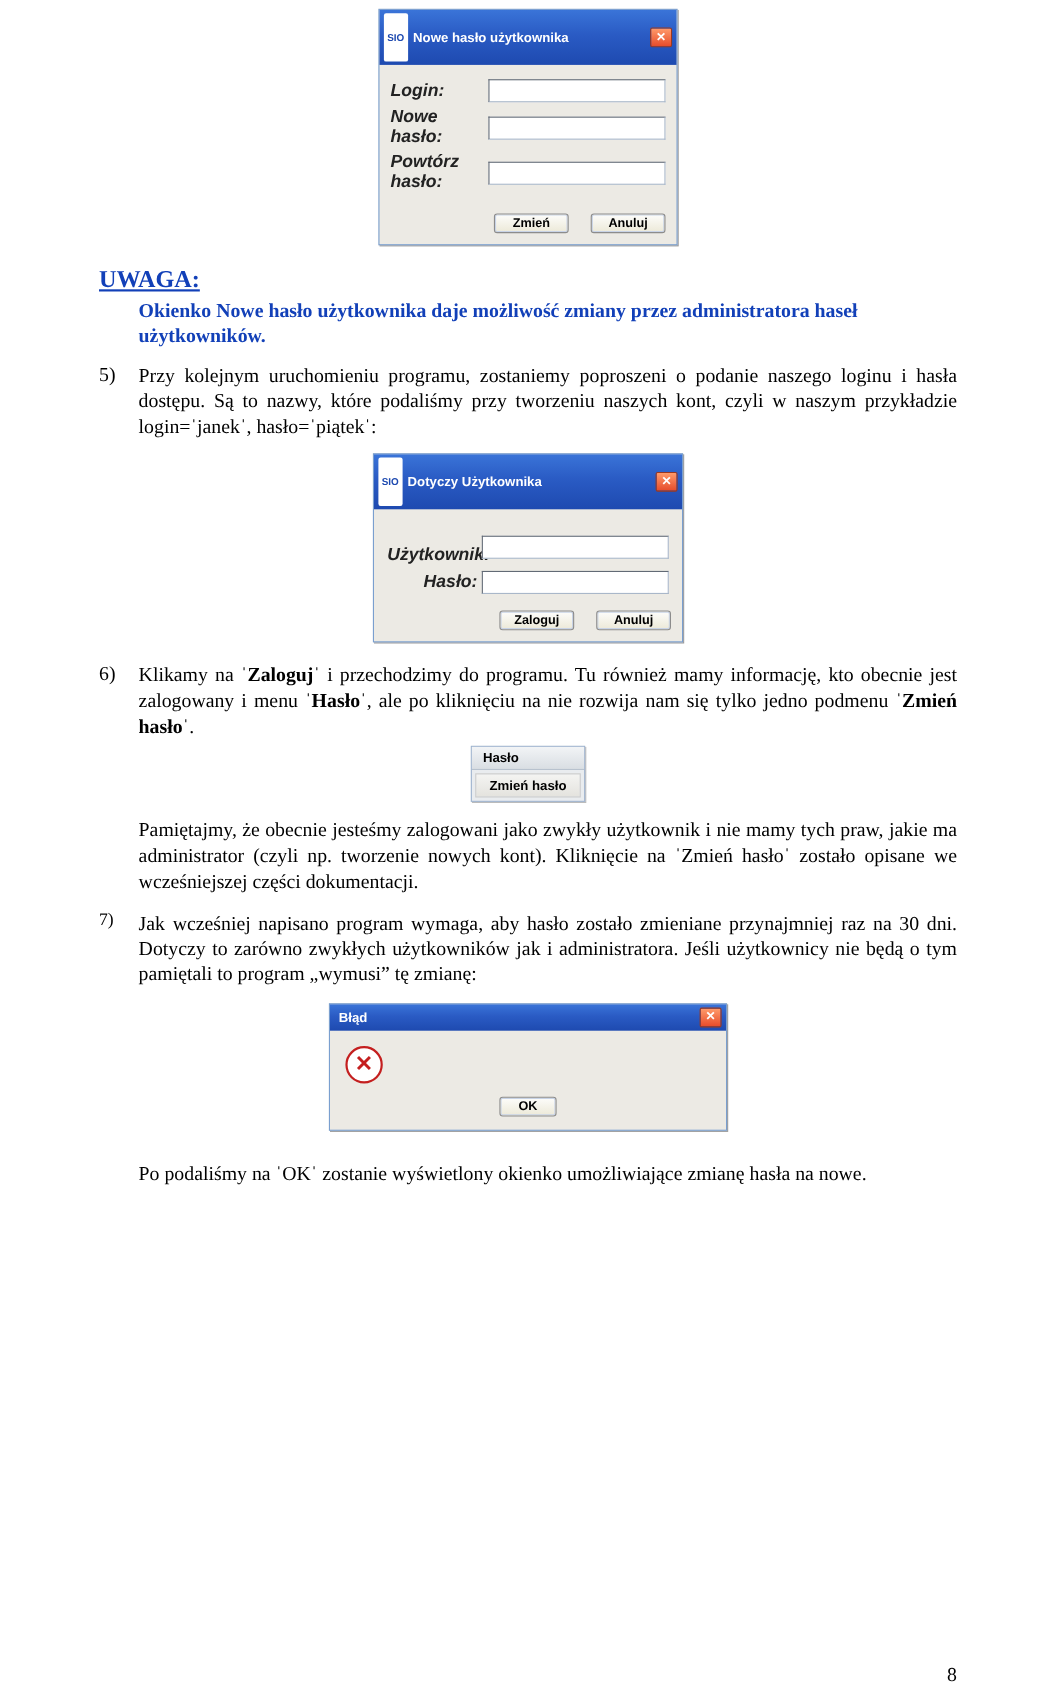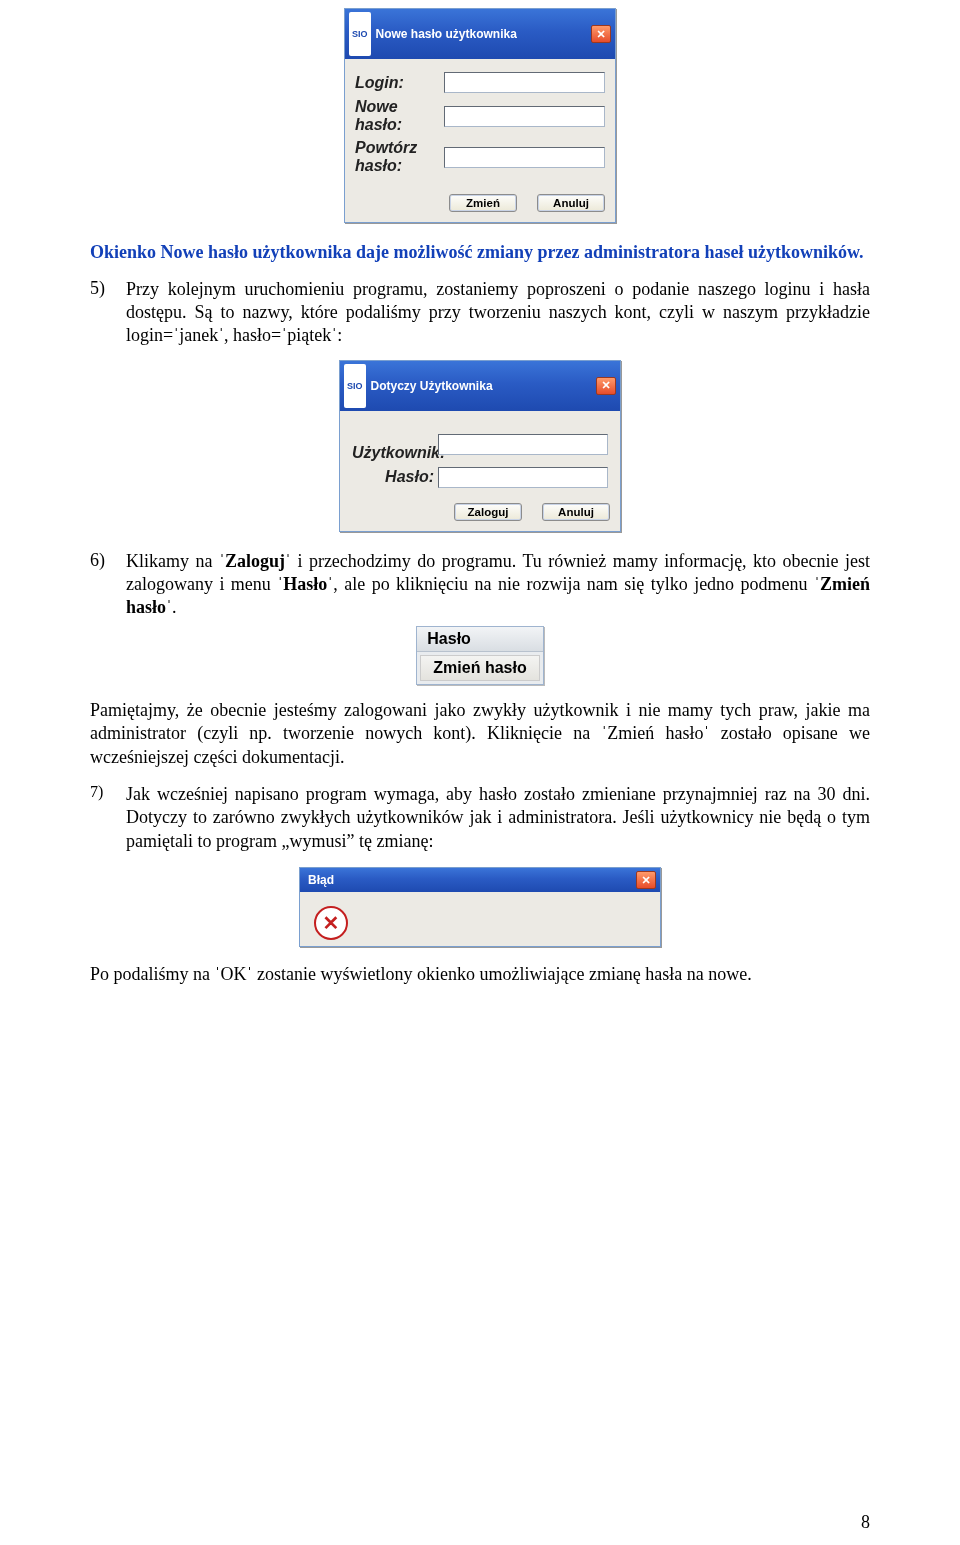--- a/index.html
+++ b/index.html
@@ -79,38 +79,38 @@
     text-align: center;
     box-shadow: 0 0 0 1px #c8d3e6 inset;
   }
   .uwaga {
     color: #1240b8;
     font-weight: bold;
     font-size: 22px;
     text-decoration: underline;
     margin: 6px 0 4px 0;
   }
-  .indent-body { }
+  .indent-body { margin-left: 36px; }
   .bold-blue {
     color: #1240b8;
     font-weight: bold;
     font-size: 18px;
     line-height: 1.25;
     margin: 0 0 8px 0;
   }
   p.body { margin: 0 0 6px 0; line-height: 1.3; text-align: justify; }
   .item { display: flex; margin: 14px 0 6px 0; }
   .item .num { width: 36px; flex-shrink: 0; }
   .item .txt { flex: 1; text-align: justify; line-height: 1.3; }
   .menu-snippet {
     display: inline-block;
     border: 1px solid #9fb4cf;
     background: #e9ecef;
     font-family: Tahoma, Arial, sans-serif;
-    font-size: 16px;
+    font-size: 12px;
     box-shadow: 1px 1px 0 #bbb;
     margin-left: 50px;
   }
   .menu-head {
     background: linear-gradient(to bottom, #f2f4f6, #d9dee3);
     padding: 3px 18px 3px 10px;
     font-weight: bold;
     border-bottom: 1px solid #b8c2ce;
   }
   .menu-item {
@@ -163,20 +163,21 @@
           <input type="text" style="">
         </div>
       </div>
       <div class="btn-row">
         <div class="xp-btn">Zmień</div>
         <div class="xp-btn">Anuluj</div>
       </div>
     </div>
   </div>
 
+  <div class="uwaga">UWAGA:</div>
   <div class="indent-body">
     <p class="bold-blue">Okienko Nowe hasło użytkownika daje możliwość zmiany przez administratora haseł użytkowników.</p>
   </div>
 
   <div class="item">
     <div class="num">5)</div>
     <div class="txt">Przy kolejnym uruchomieniu programu, zostaniemy poproszeni o podanie naszego loginu i hasła dostępu. Są to nazwy, które podaliśmy przy tworzeniu naszych kont, czyli w naszym przykładzie login=ˈjanekˈ, hasło=ˈpiątekˈ:</div>
   </div>
 
   <div class="centered-dialog" style="margin-top:12px;margin-bottom:18px;">
@@ -219,29 +220,32 @@
 
   <div class="indent-body">
     <p class="body">Pamiętajmy, że obecnie jesteśmy zalogowani jako zwykły użytkownik i nie mamy tych praw, jakie ma administrator (czyli np. tworzenie nowych kont). Kliknięcie na ˈZmień hasłoˈ zostało opisane we wcześniejszej części dokumentacji.</p>
   </div>
 
   <div class="item">
     <div class="num" style="font-size:16px;">7)</div>
     <div class="txt">Jak wcześniej napisano program wymaga, aby hasło zostało zmieniane przynajmniej raz na 30 dni. Dotyczy to zarówno zwykłych użytkowników jak i administratora. Jeśli użytkownicy nie będą o tym pamiętali to program „wymusi” tę zmianę:</div>
   </div>
 
-  <div class="centered-dialog" style="margin-top:14px;margin-bottom:16px;align-items:flex-end;">
+  <div class="centered-dialog" style="margin-top:14px;margin-bottom:28px;align-items:flex-end;">
     <div class="dialog wide">
       <div class="titlebar">
         <span class="titlebar-text" style="margin-left:4px;">Błąd</span>
         <span class="close-btn">✕</span>
       </div>
       <div class="error-body">
         <div class="error-icon">✕</div>
       </div>
+      <div class="btn-row center" style="padding-bottom:12px;">
+        <div class="xp-btn" style="min-width:50px;">OK</div>
+      </div>
     </div>
   </div>
 
   <div class="indent-body">
     <p class="body">Po podaliśmy na ˈOKˈ zostanie wyświetlony okienko umożliwiające zmianę hasła na nowe.</p>
   </div>
 
   <div class="page-num">8</div>
 </div>
 

